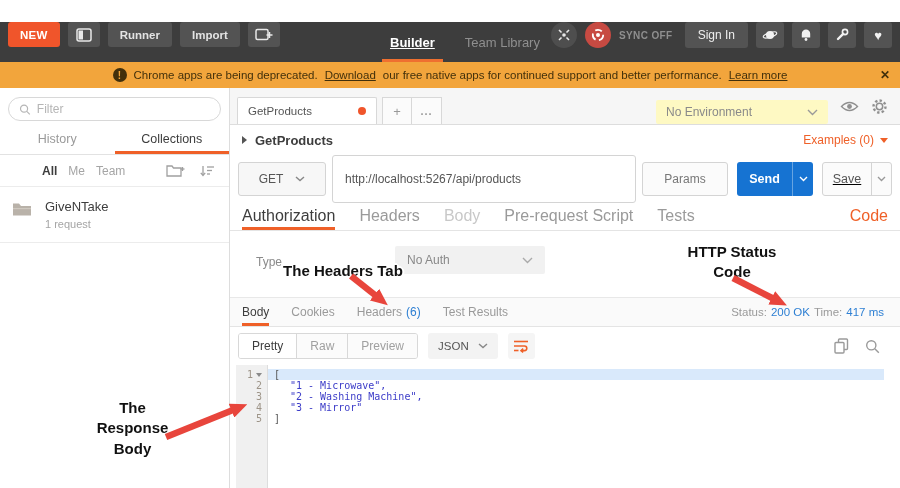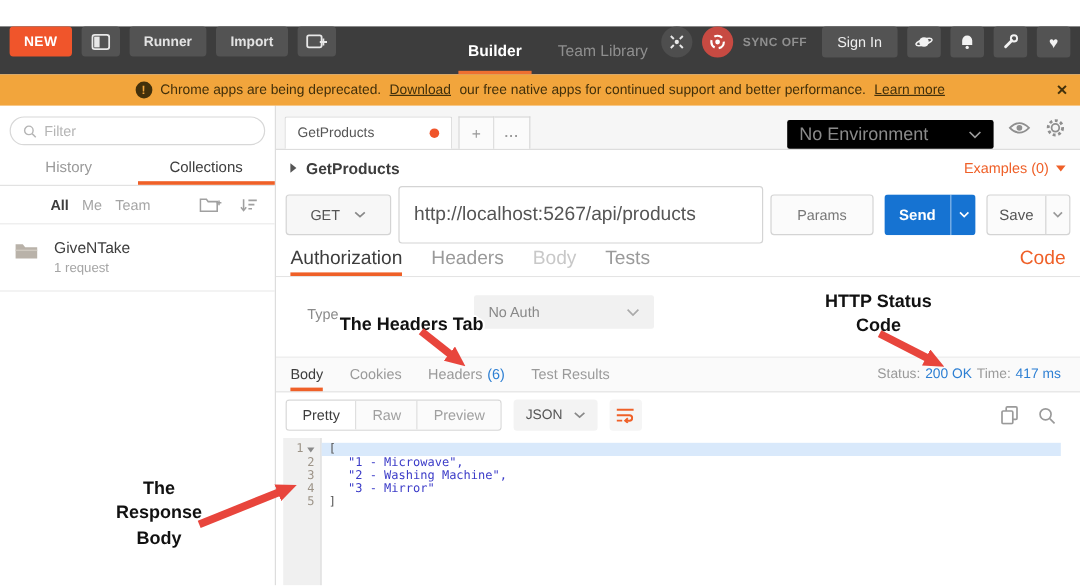--- a/index.html
+++ b/index.html
@@ -10,21 +10,21 @@
   .topstrip { height:22px; background:#fff; }
 
   
   .topbar { height:40px; background:#3d3d3d; display:flex; align-items:flex-start; padding:0 8px; position:relative; }
   .tb-btn { height:25px; border-radius:3px; background:#535353; color:#e3e3e3; font-size:11.5px; font-weight:bold;
             display:flex; align-items:center; justify-content:center; padding:0 12px; margin-right:8px; }
   .tb-btn.icon-only { width:32px; padding:0; }
   .new-btn { background:#f0552b; color:#fff; letter-spacing:.3px; }
   .tb-tabs { position:absolute; left:388px; top:0; bottom:0; display:flex; gap:26px; }
   .tb-tab { display:flex; align-items:center; font-size:13px; color:#8f8f8f; position:relative; padding:0 2px; }
-  .tb-tab.active { color:#fff; font-weight:bold; }
+  .tb-tab.active { color:#fff; font-weight:bold;text-decoration:underline; }
   .tb-tab.active::after { content:""; position:absolute; left:-6px; right:-6px; bottom:0; height:3px; background:#ef7030; }
   .tb-right { margin-left:auto; display:flex; align-items:center; gap:8px; }
   .circle-btn { width:26px; height:26px; border-radius:50%; background:#4e4e4e; display:flex; align-items:center; justify-content:center; color:#e8e8e8; }
   .sync-circle { background:#c74a42; color:#fff; }
   .sync-label { font-size:10px; color:#8f8f8f; font-weight:bold; letter-spacing:.4px; margin-right:4px; }
   .signin-btn { height:26px; border-radius:3px; background:#535353; color:#eee; font-size:12px; display:flex; align-items:center; padding:0 13px; }
   .sq-icon-btn { width:28px; height:26px; border-radius:3px; background:#535353; color:#f2f2f2; display:flex; align-items:center; justify-content:center; font-size:13px; }
 
   
   .banner { height:26px; background:#f2a53c; display:flex; align-items:center; justify-content:center; gap:7px;
@@ -56,40 +56,40 @@
   .main { flex:1; display:flex; flex-direction:column; min-width:0; }
   .tabstrip { height:37px; background:#f6f6f6; border-bottom:1px solid #ddd; display:flex; align-items:flex-end; padding-left:7px; }
   .req-tab { width:140px; height:27px; background:#fff; border:1px solid #d8d8d8; border-bottom:none; border-radius:2px 2px 0 0;
              display:flex; align-items:center; padding:0 10px; font-size:11.5px; color:#555; }
   .unsaved-dot { width:8px; height:8px; border-radius:50%; background:#f0552b; margin-left:auto; }
   .small-tab { height:27px; width:30px; background:#fbfbfb; border:1px solid #d8d8d8; border-bottom:none; border-left:none;
                display:flex; align-items:center; justify-content:center; color:#999; font-size:13px; }
   .small-tab.first { border-left:1px solid #d8d8d8; margin-left:5px; }
   .more-dots { letter-spacing:1px; font-weight:bold; font-size:11px; }
   .env-cluster { margin-left:auto; display:flex; align-items:center; gap:12px; padding-right:12px; height:100%; }
-  .env-select { width:172px; height:24px; background:#000000; border-radius:2px; display:flex; align-items:center; justify-content:space-between;
-                padding:0 10px; font-size:15px; color:#8a8a8a;margin-top:12px; }
+  .env-select { width:172px; height:24px; background:#fef9c3; border-radius:2px; display:flex; align-items:center; justify-content:space-between;
+                padding:0 10px; font-size:12px; color:#8a8a8a;margin-top:12px; }
   .env-icon { color:#8f8f8f; display:flex; align-items:center; }
 
   .req-title-row { height:30px; display:flex; align-items:center; padding:0 12px; }
   .caret-right { width:0; height:0; border-left:5px solid #555; border-top:4px solid transparent; border-bottom:4px solid transparent; margin-right:8px; }
   .req-name { font-size:13px; font-weight:bold; color:#3d3d3d; }
   .examples { margin-left:auto; display:flex; align-items:center; gap:6px; font-size:12px; color:#ef6028; }
   .caret-down-orange { width:0; height:0; border-top:5px solid #ef6028; border-left:4px solid transparent; border-right:4px solid transparent; }
 
   .url-row { height:47px; display:flex; align-items:center; padding:0 8px; gap:6px; }
   .method-select { width:88px; height:34px; background:#f7f7f7; border:1px solid #d4d4d4; border-radius:3px;
                    display:flex; align-items:center; justify-content:center; gap:12px; font-size:12px; color:#555; }
-  .url-input { flex:1; height:48px; border:1px solid #d4d4d4; border-radius:3px; padding:0 12px; font-size:16px; color:#555; background:#fff; font-family:"Liberation Sans", sans-serif; outline:none; }
+  .url-input { flex:1; height:48px; border:1px solid #d4d4d4; border-radius:3px; padding:0 12px; font-size:12px; color:#555; background:#fff; font-family:"Liberation Sans", sans-serif; outline:none; }
   .params-btn { width:86px; height:34px; background:#fbfbfb; border:1px solid #d4d4d4; border-radius:3px;
                 display:flex; align-items:center; justify-content:center; font-size:12px; color:#777; }
   .send-split { height:34px; border-radius:3px; overflow:hidden; display:flex; margin-left:3px; }
   .send-main { width:55px; background:#1673d2; color:#fff; font-weight:bold; font-size:12.5px; display:flex; align-items:center; justify-content:center; }
   .send-caret { width:21px; background:#1673d2; border-left:1px solid rgba(255,255,255,.35); display:flex; align-items:center; justify-content:center; color:#fff; }
-  .save-split { height:34px; border:1px solid #d4d4d4; border-radius:3px; overflow:hidden; display:flex; margin-left:3px; background:#fbfbfb; }
+  .save-split { height:34px; border:1px solid #d4d4d4; border-radius:3px; overflow:hidden; display:flex; margin-left:3px; background:#fbfbfb;text-decoration:underline; }
   .save-main { width:48px; color:#555; font-size:12.5px; display:flex; align-items:center; justify-content:center; }
   .save-caret { width:20px; border-left:1px solid #d4d4d4; display:flex; align-items:center; justify-content:center; color:#999; }
 
   .req-tabs { height:29px; border-bottom:1px solid #e4e4e4; display:flex; align-items:stretch; padding:0 12px; gap:24px; font-size:16px; }
   .rtab { display:flex; align-items:center; color:#9a9a9a; position:relative; }
   .rtab.active { color:#3d3d3d; }
   .rtab.active::after { content:""; position:absolute; left:0; right:0; bottom:0; height:3px; background:#ef6028; }
   .rtab.disabled { color:#c8c8c8; }
   .code-link { margin-left:auto; display:flex; align-items:center; color:#ef6028; }
 
@@ -326,20 +326,21 @@
                 <path d="M1 1 L4.5 4.4 L8 1" fill="none" stroke="#999" stroke-width="1.4"></path>
               </svg>
           </div>
         </div>
       </div>
 
       <div class="req-tabs">
         <div class="rtab active">Authorization</div>
         <div class="rtab">Headers</div>
         <div class="rtab disabled">Body</div>
+        <div class="rtab">Pre-request Script</div>
         <div class="rtab">Tests</div>
         <div class="rtab code-link">Code</div>
       </div>
 
       <div class="auth-area">
         <span class="type-label">Type</span>
         <div class="noauth-select">
           <span>No Auth</span>
           <svg class="ic" width="11" height="7" viewBox="0 0 11 7">
               <path d="M1 1 L5.5 5.5 L10 1" fill="none" stroke="#aaa" stroke-width="1.4"></path>

